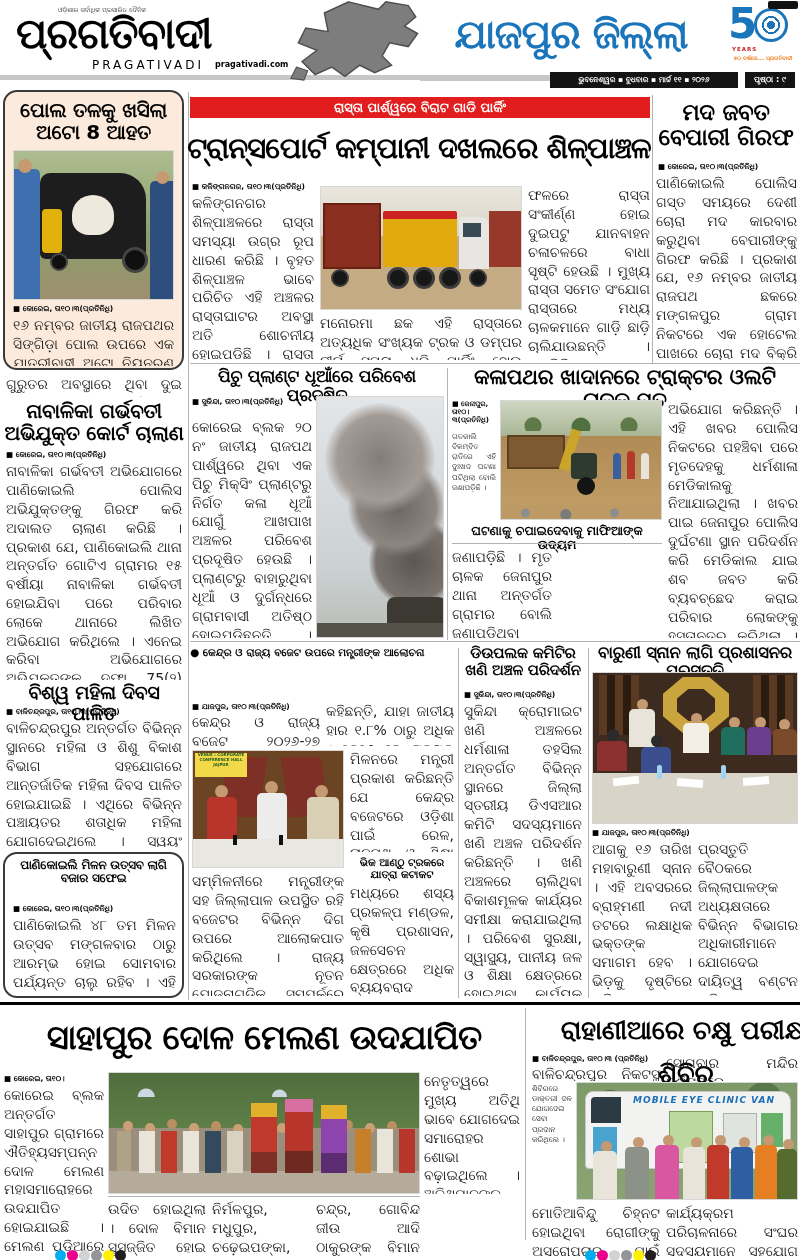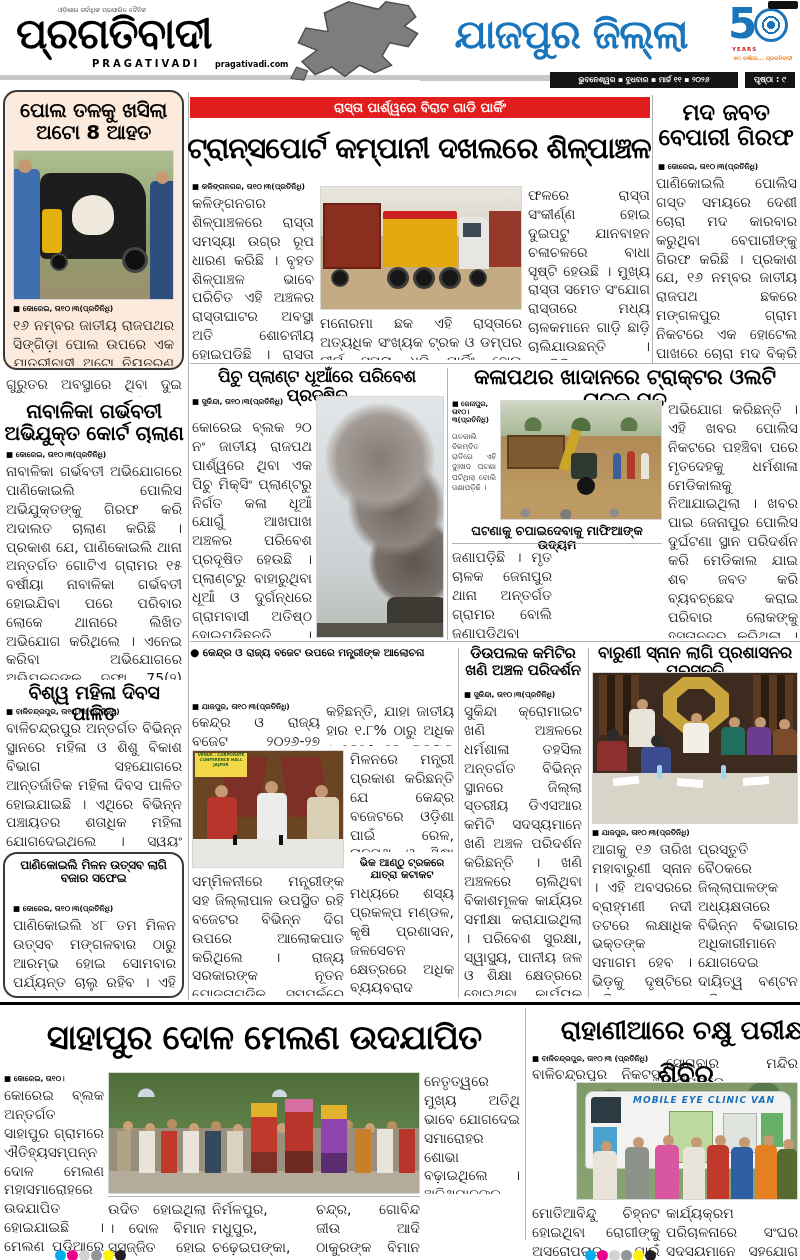--- a/index.html
+++ b/index.html
@@ -22,21 +22,21 @@
   .pp{position:absolute;border-radius:5px 5px 0 0}
   .hd{position:absolute;border-radius:50%;background:#c59a72}
 </style>
 </head>
 <body>
 
 <div class="page">
 
   <div class="abs" style="left:58px;top:6px;width:170px;height:10px;font-size:6.5px;color:#333">ଓଡ଼ିଶାର ସର୍ବାଧିକ ପ୍ରସାରିତ ଦୈନିକ</div>
   <div class="abs" style="left:16px;top:8px;width:265px;height:52px;font-size:42px;font-weight:900;color:#000;letter-spacing:-1px;line-height:52px">ପ୍ରଗତିବାଦୀ</div>
-  <div class="abs" style="left:92px;top:58px;font-size:10px;font-weight:700;letter-spacing:3px;color:#000">PRAGATIVADI</div>
+  <div class="abs" style="left:92px;top:58px;font-size:12px;font-weight:400;letter-spacing:3px;color:#000">PRAGATIVADI</div>
   <div class="abs" style="left:215px;top:60px;font-size:8px;font-weight:700;color:#000">pragativadi.com</div>
   <div class="abs" style="left:0;top:75px;width:490px;height:5px;background:#c7c7c7"></div>
 
   <div class="abs" style="left:276px;top:0;width:190px;height:82px">
     <svg width="190" height="82" viewBox="0 0 100 44">
       <path d="M38,1 L54,5 L58,1 L70,3 L74,9 L68,14 L75,18 L70,25 L60,23 L56,30 L61,35 L52,39 L44,35 L36,41 L29,36 L20,40 L13,33 L21,27 L11,23 L15,15 L27,17 L25,7 Z" fill="#7d7d7d" stroke="#4f4f4f" stroke-width="0.8"></path>
       <path d="M10,36 L16,38 L14,43 L7,42 Z" fill="#7d7d7d" stroke="#4f4f4f" stroke-width="0.6"></path>
     </svg>
   </div>
 
@@ -242,20 +242,21 @@
   <div class="abs body-txt" style="left:424px;top:1072px;width:96px;height:122px">ନେତୃତ୍ୱରେ ମୁଖ୍ୟ ଅତିଥି ଭାବେ ଯୋଗଦେଇ ସମାରୋହର ଶୋଭା ବଢ଼ାଇଥିଲେ । ଅତିଥିମାନଙ୍କୁ ସମ୍ବର୍ଦ୍ଧନା ଜ୍ଞାପନ କରାଯାଇଥିଲା । ମେଲଣ କମିଟି ପକ୍ଷରୁ ସୁଶୃଙ୍ଖଳ ପରିଚାଳନା ହୋଇଥିଲା ।</div>
   <div class="abs hline" style="left:108px;top:1196px;width:312px"></div>
   <div class="abs body-txt" style="left:108px;top:1200px;width:98px;height:56px">ଉଦିତ ହୋଇଥିଲା । ଦୋଳ ବିମାନ ସୁସଜ୍ଜିତ ହୋଇ ଆସିଥିଲା । ଏଥିରେ ଠାକୁରମାନଙ୍କର ମିଳନ ଦୃଶ୍ୟ ଉପଭୋଗ୍ୟ ଥିଲା ।</div>
   <div class="abs body-txt" style="left:316px;top:1200px;width:104px;height:56px">ଚନ୍ଦ୍ର, ଗୋବିନ୍ଦ ଜୀଉ ଆଦି ଠାକୁରଙ୍କ ବିମାନ ପଡ଼ିଆ ପରିକ୍ରମା କରିବା ପରେ ମେଲଣ ଉତ୍ସବ ଶେଷ ହୋଇଥିଲା ।</div>
   <div class="abs body-txt" style="left:212px;top:1200px;width:98px;height:56px">ନିର୍ମଳପୁର, ମଧୁପୁର, ଚଢ଼େଇପଙ୍କା, ସାହାପୁର ଆଦି ଗ୍ରାମର ବିମାନ ମେଲଣ ପଡ଼ିଆରେ ପହଞ୍ଚିଥିଲା ।</div>
 
   <div class="abs hl" style="left:552px;top:1008px;width:268px;height:44px;font-size:26px;line-height:44px">ରାହାଣୀଆରେ ଚକ୍ଷୁ ପରୀକ୍ଷା ଶିବିର</div>
   <div class="abs dateline" style="left:532px;top:1054px;width:130px;height:10px">■ ବାଳିଚନ୍ଦ୍ରପୁର, ତା୧୦।୩ (ପ୍ରତିନିଧି)</div>
   <div class="abs body-txt" style="left:532px;top:1065px;width:128px;height:16px">ବାଳିଚନ୍ଦ୍ରପୁର ନିକଟସ୍ଥ ରାହାଣୀଆ ଠାରେ ନିଃଶୁଳ୍କ ଚକ୍ଷୁ ପରୀକ୍ଷା ଶିବିର ଅନୁଷ୍ଠିତ ହୋଇଯାଇଛି ।</div>
   <div class="abs body-txt" style="left:666px;top:1054px;width:132px;height:27px">ସୋମବାର ମନ୍ଦିର ପରିସରରେ ଅନ���ଷ୍ଠିତ ଏହି ଶିବିରରେ ଶତାଧିକ ରୋଗୀଙ୍କ ଚକ୍ଷୁ ପରୀକ୍ଷା କରାଯାଇଥିଲା ।</div>
+  <div class="abs body-txt" style="left:532px;top:1084px;width:40px;height:116px;font-size:7.5px">ଶିବିରରେ ଡାକ୍ତରୀ ଦଳ ଯୋଗଦେଇ ସେବା ପ୍ରଦାନ କରିଥିଲେ ।</div>
   <div class="abs photo" style="left:576px;top:1082px;width:222px;height:118px">
     <div class="abs" style="left:0;top:0;width:100%;height:100%;background:radial-gradient(circle at 15% 20%,#59774a 0 16px,transparent 17px),radial-gradient(circle at 85% 15%,#59774a 0 18px,transparent 19px),linear-gradient(180deg,#7d9a68,#8aa373)"></div>
     <div class="abs" style="left:8px;top:8px;width:206px;height:78px;background:#f2f3f1;border-radius:8px 10px 4px 4px;border:1px solid #c8c8c8"></div>
     <div class="abs" style="left:42px;top:12px;width:170px;height:14px;color:#1a6fb8;font-size:9px;font-weight:700;font-style:italic;text-align:center;letter-spacing:1px">MOBILE EYE CLINIC VAN</div>
     <div class="abs" style="left:14px;top:14px;width:30px;height:26px;background:#2c3a44;border-radius:4px 0 0 0"></div>
     <div class="abs" style="left:16px;top:44px;width:24px;height:40px;background:#4aa3cf"></div>
     <div class="abs" style="left:92px;top:28px;width:44px;height:52px;background:#bcd9a0;border:1px solid #7ba05a"></div>
     <div class="abs" style="left:146px;top:30px;width:34px;height:40px;background:#dfe4de;border:1px solid #b0b0b0"></div>
     <div class="abs" style="left:184px;top:30px;width:22px;height:34px;background:#67b06a"></div>
     <div class="hd" style="left:24px;top:58px;width:11px;height:11px"></div>

